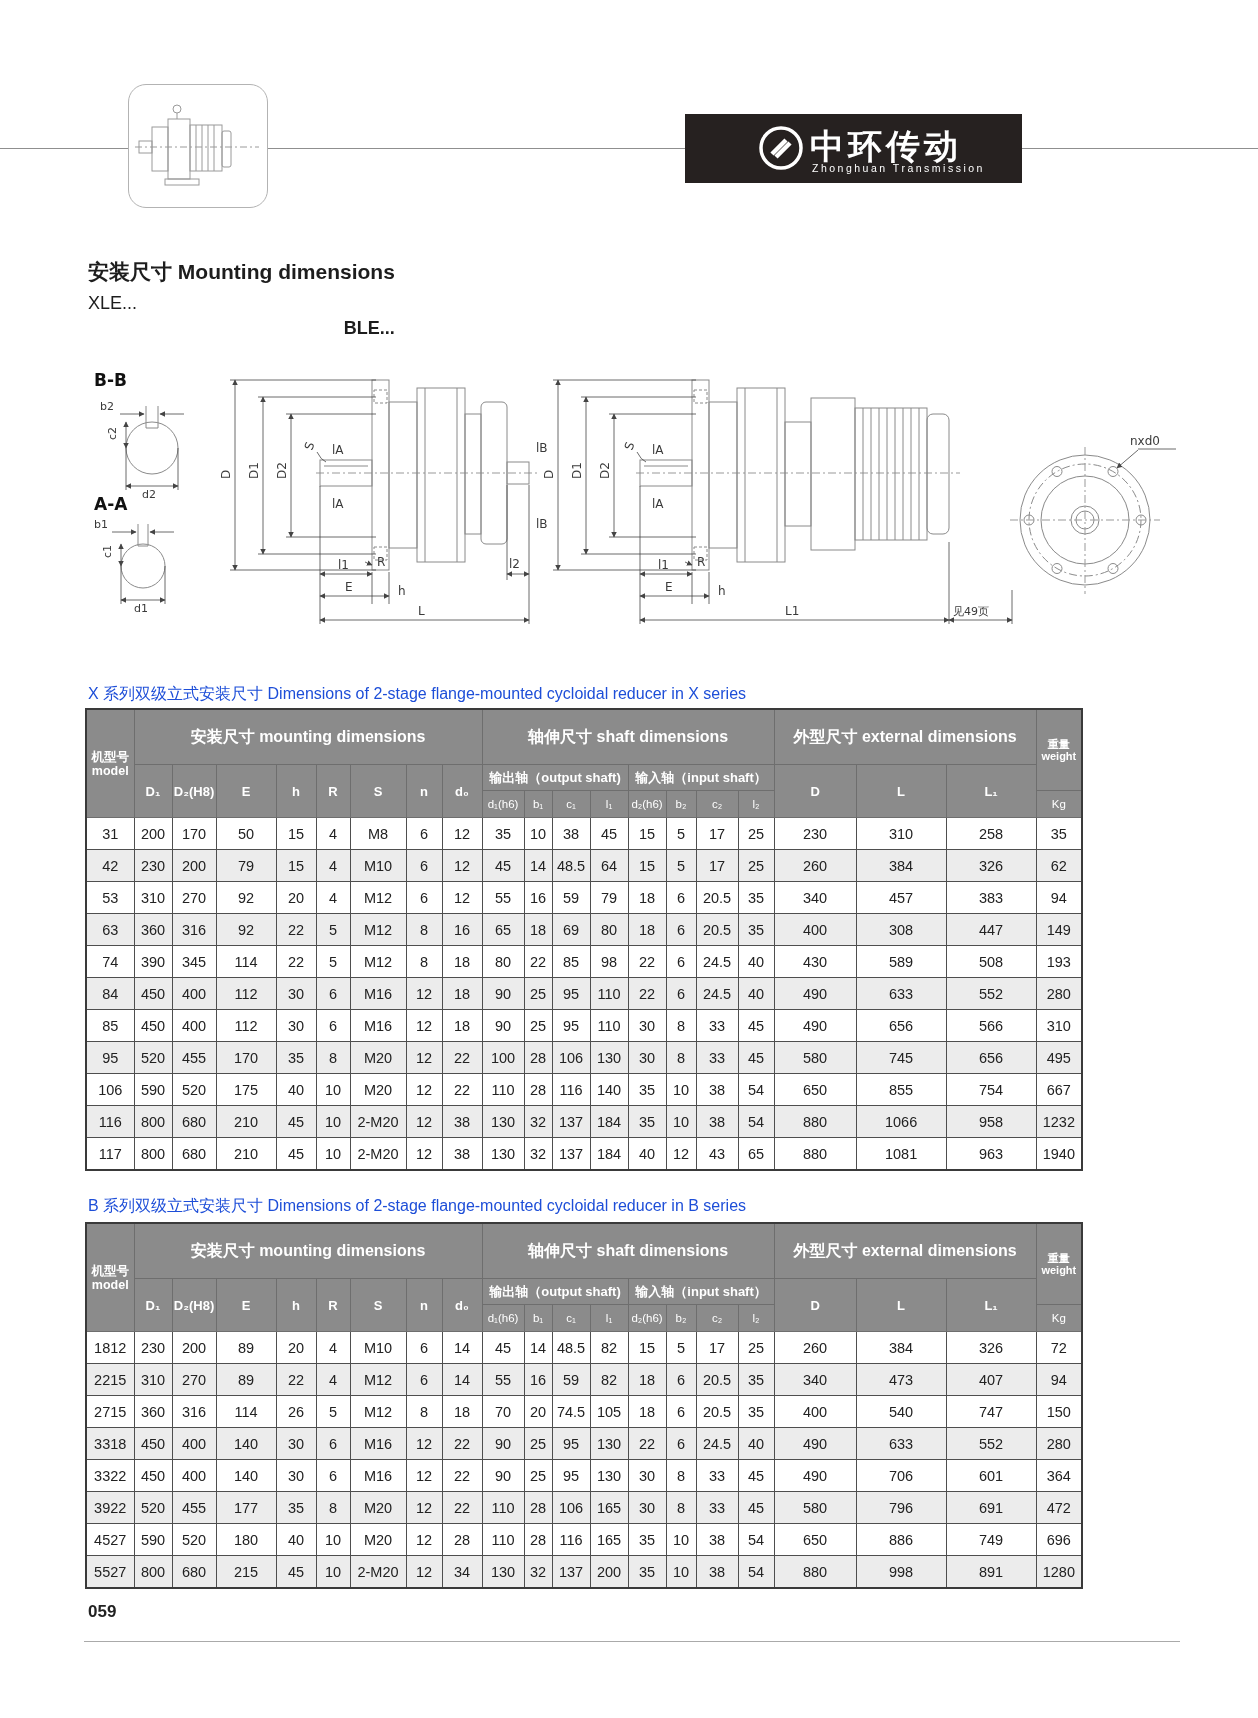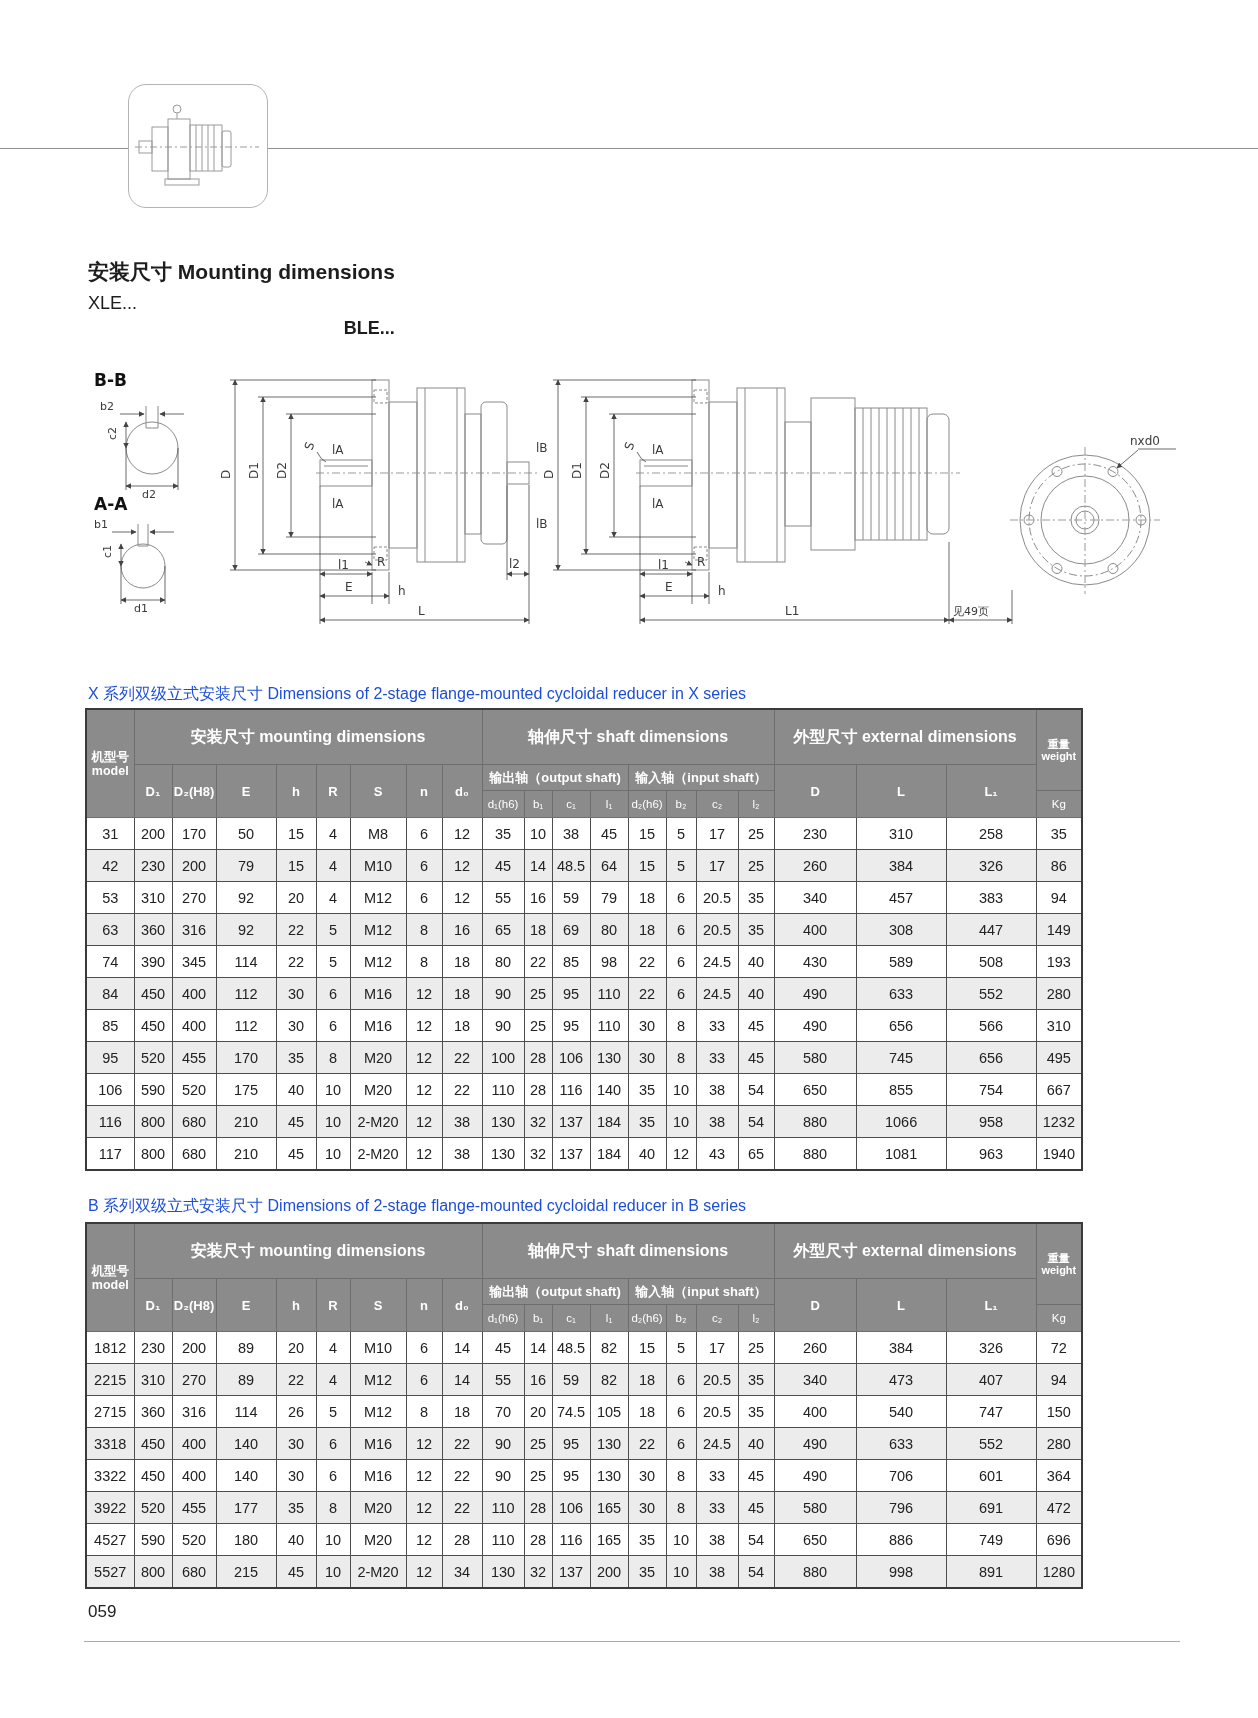--- a/index.html
+++ b/index.html
@@ -34,21 +34,21 @@
   table.dim td{border:1px solid #4e4e4e;text-align:center;height:31px;padding:0;background:#fff;}
   table.dim tbody tr:nth-child(even) td{background:#ececec;}
   tr.hr1 th{height:54px;font-size:16px;}
   tr.hr2 th{height:25px;font-size:13px;}
   tr.hr3 th{height:26px;font-size:11.5px;font-weight:normal;}
   th.subcol{font-size:15px;font-weight:normal;margin-top:31px;}
   th.model div{font-size:12.5px;line-height:14px;font-weight:bold;}
   th.weight div{font-size:11px;line-height:12px;}
   th.kg{font-size:14px;}
 
-  .pagenum{position:absolute;left:88px;top:1602px;font-size:17px;color:#222;}
+  .pagenum{position:absolute;left:88px;top:1602px;font-size:17px;color:#222;font-weight:bold;}
 
   svg text{font-family:"DejaVu Sans","Liberation Sans",sans-serif;}
   .draw-label{font-size:12px;fill:#3a3a3a;}
   .draw-label-sm{font-size:11px;fill:#3a3a3a;}
   .sec-label{font-size:17px;font-weight:bold;fill:#111;}
 </style>
 </head>
 <body>
 
 <div id="page">
@@ -68,20 +68,28 @@
         <line x1="79" y1="40" x2="79" y2="86"></line>
           <line x1="85" y1="40" x2="85" y2="86"></line>
         <rect x="93" y="46" width="9" height="36" rx="2"></rect>
         <rect x="36" y="94" width="34" height="6"></rect>
         <line x1="48" y1="34" x2="48" y2="28"></line>
         <circle cx="48" cy="24" r="4"></circle>
       </g>
     </svg>
   </div>
 
+  <div class="banner">
+    <svg class="mark" width="52" height="52" viewBox="0 0 52 52">
+      <circle cx="26" cy="26" r="20" fill="none" stroke="#ffffff" stroke-width="3.5"></circle>
+      <path d="M17,32 L31,18 M21,35 L35,21" stroke="#ffffff" stroke-width="4.5" fill="none"></path>
+    </svg>
+    <div class="cn">中环传动</div>
+    <div class="en">Zhonghuan Transmission</div>
+  </div>
 
   <div class="titleblock">
     <div class="t1">安装尺寸 Mounting dimensions</div>
     <div class="t2">XLE...</div>
     <div class="t3">BLE...</div>
   </div>
 
   <svg style="position:absolute;left:80px;top:352px;" width="1100" height="300" viewBox="0 0 1100 300">
     <defs>
       <marker id="arr" viewBox="0 0 10 10" refX="9" refY="5" markerWidth="7" markerHeight="7" orient="auto-start-reverse">
@@ -363,21 +371,21 @@
           <td>14</td>
           <td>48.5</td>
           <td>64</td>
           <td>15</td>
           <td>5</td>
           <td>17</td>
           <td>25</td>
           <td>260</td>
           <td>384</td>
           <td>326</td>
-          <td>86</td>
+          <td>62</td>
         </tr>
         <tr>
           <td>53</td>
           <td>310</td>
           <td>270</td>
           <td>92</td>
           <td>20</td>
           <td>4</td>
           <td>M12</td>
           <td>6</td>

